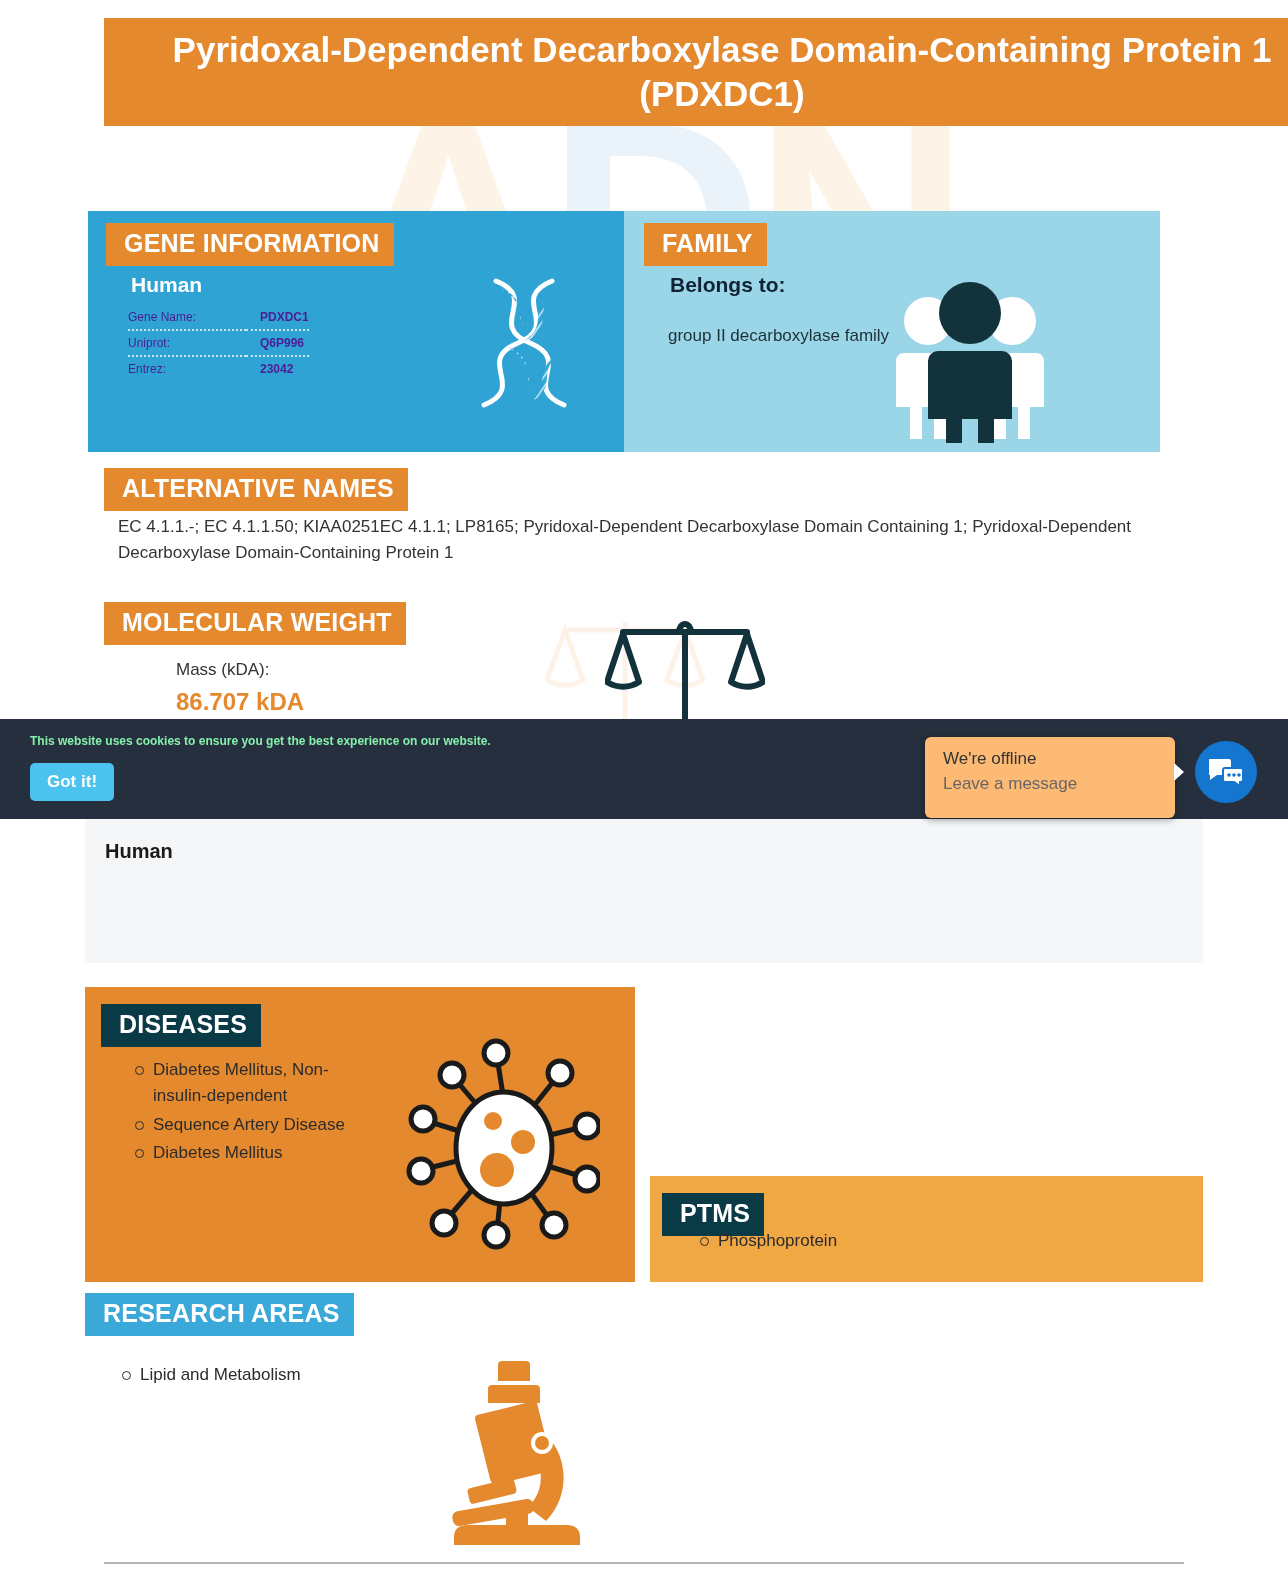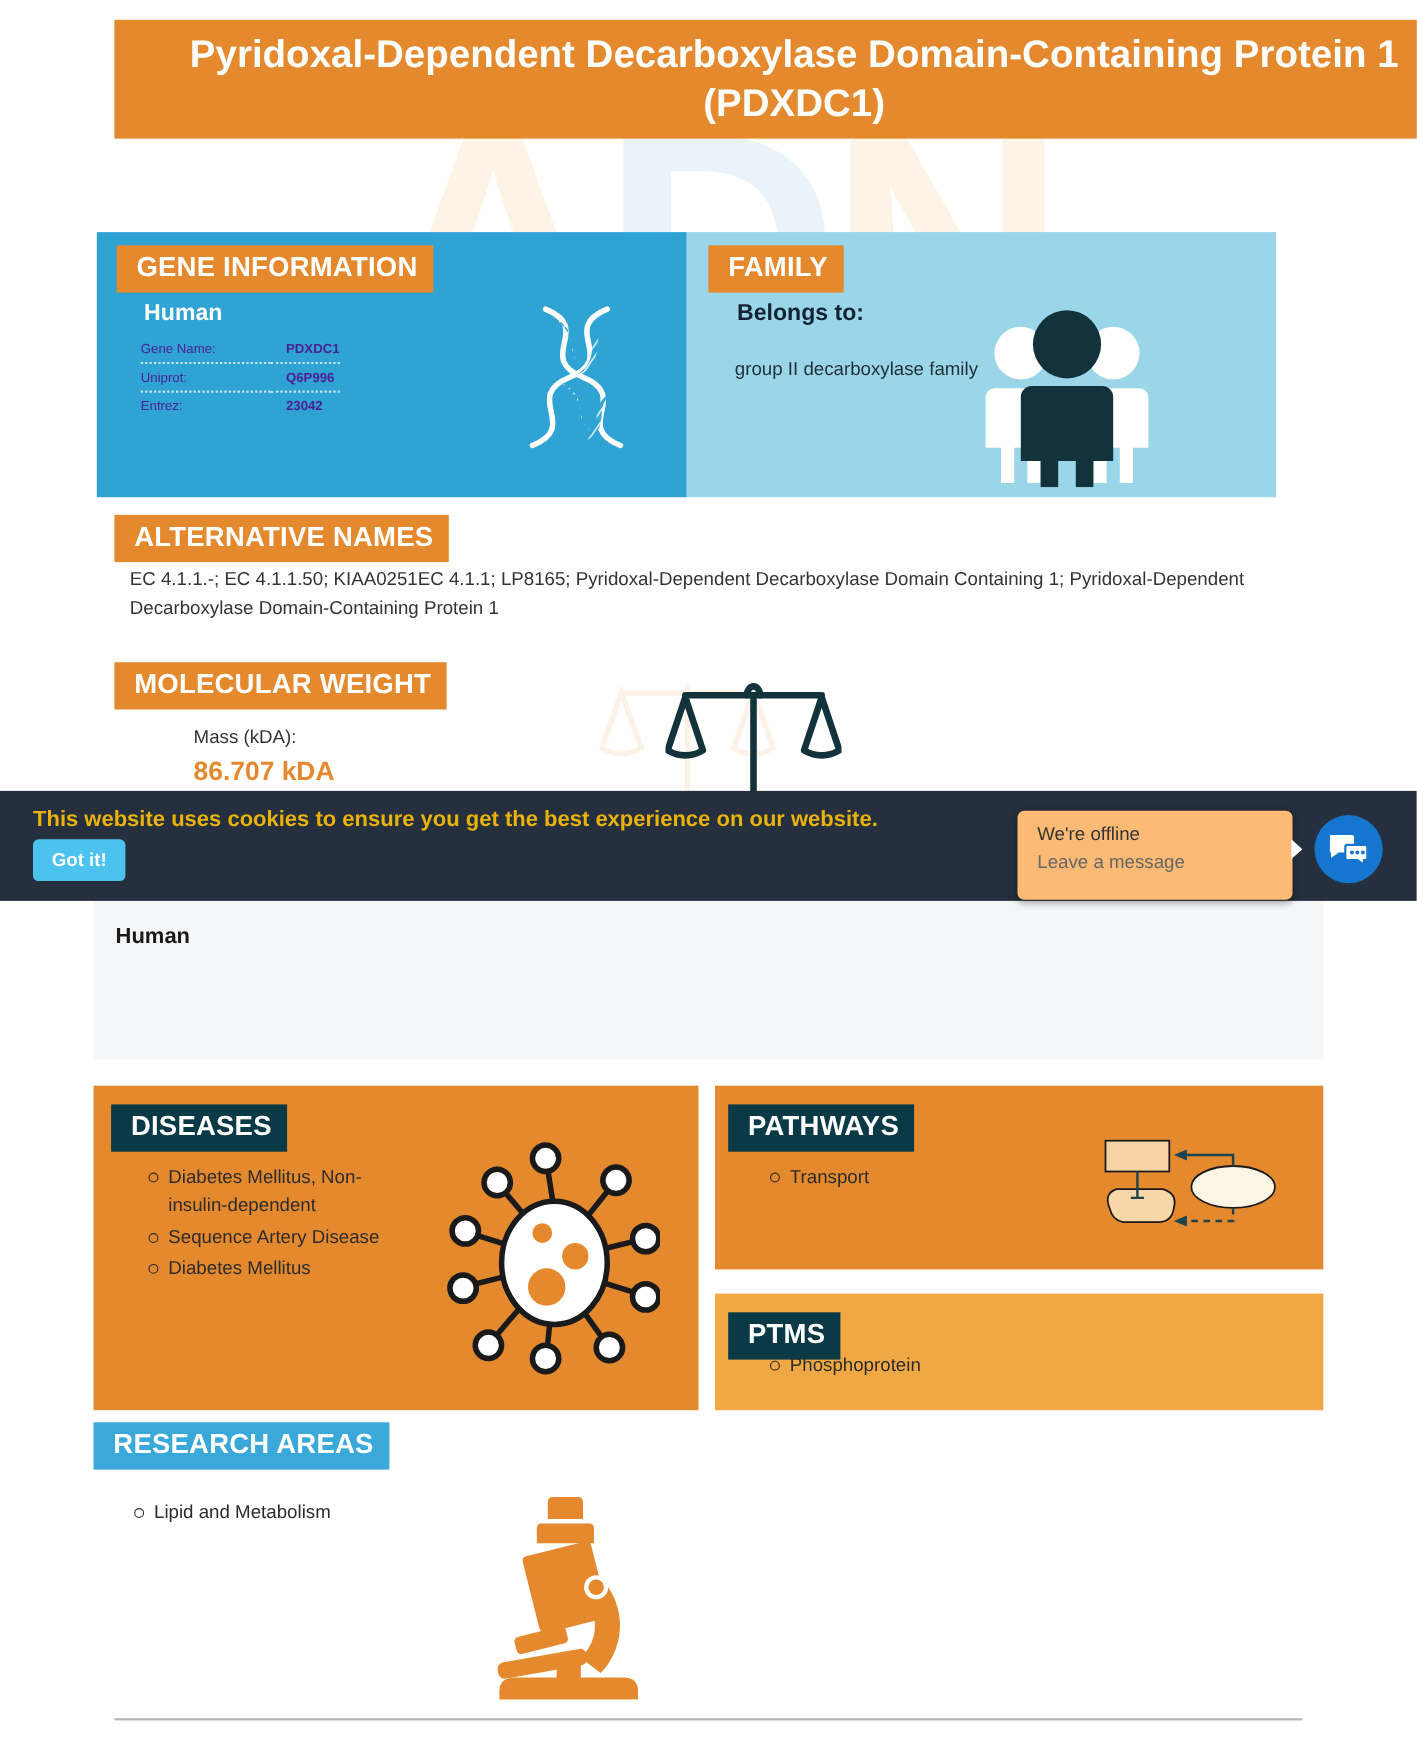--- a/index.html
+++ b/index.html
@@ -154,21 +154,21 @@
     height: 2px; background: #b5b5b5; z-index: 2;
   }
 
   
   .cookie-banner {
     position: absolute; left: 0; top: 719px; width: 1288px; height: 100px;
     background: #262f3d; z-index: 50;
   }
   .cookie-text {
     position: absolute; left: 30px; top: 15px;
-    color: #eab308; font-size: 20px; font-weight: bold;
+    color: #86efac; font-size: 12px; font-weight: bold;
   }
   .cookie-button {
     position: absolute; left: 30px; top: 44px;
     background: #4cc3ef; color: #ffffff;
     font-size: 17px; font-weight: bold;
     border: none; border-radius: 5px;
     padding: 9px 17px; cursor: pointer;
   }
 
   
@@ -344,41 +344,20 @@
         <ellipse cx="99" cy="113" rx="48" ry="56"></ellipse>
       </g>
       <g fill="#e5892e">
         <circle cx="88" cy="86" r="9"></circle>
         <circle cx="118" cy="107" r="12"></circle>
         <circle cx="92" cy="135" r="17"></circle>
       </g>
     </svg>
   </div>
 
-  <div class="pathways-box">
-    <div class="box-tag-wrap">
-      <span class="tag dark">PATHWAYS</span>
-    </div>
-    <ul class="bullets pathways-list">
-      <li>Transport</li>
-    </ul>
-    <svg class="pathway-icon" viewBox="0 0 195 115">
-      <rect x="32" y="18" width="58" height="28" fill="#f7d3a3" stroke="#1a1a1a" stroke-width="1.6"></rect>
-      <path d="M36,80 q-6,-14 6,-18 h42 q14,4 10,18 q-2,12 -14,12 h-32 q-10,-2 -12,-12 Z" fill="#f9d7a9" stroke="#1a1a1a" stroke-width="1.6"></path>
-      <ellipse cx="148" cy="60" rx="38" ry="19" fill="#fdf6e4" stroke="#1a1a1a" stroke-width="1.6"></ellipse>
-      <g stroke="#1b4450" stroke-width="2.2" fill="none">
-        <line x1="61" y1="46" x2="61" y2="70"></line>
-        <line x1="55" y1="70" x2="67" y2="70"></line>
-        <path d="M148,41 V31 H99"></path>
-        <path d="M148,79 V91 H99" stroke-dasharray="6 5"></path>
-      </g>
-      <polygon points="94,31 106,26 106,36" fill="#1b4450"></polygon>
-      <polygon points="94,91 106,86 106,96" fill="#1b4450"></polygon>
-    </svg>
-  </div>
 
   <div class="ptms-box">
     <div class="box-tag-wrap">
       <span class="tag dark">PTMS</span>
     </div>
     <ul class="bullets ptms-list">
       <li>Phosphoprotein</li>
     </ul>
   </div>
 

